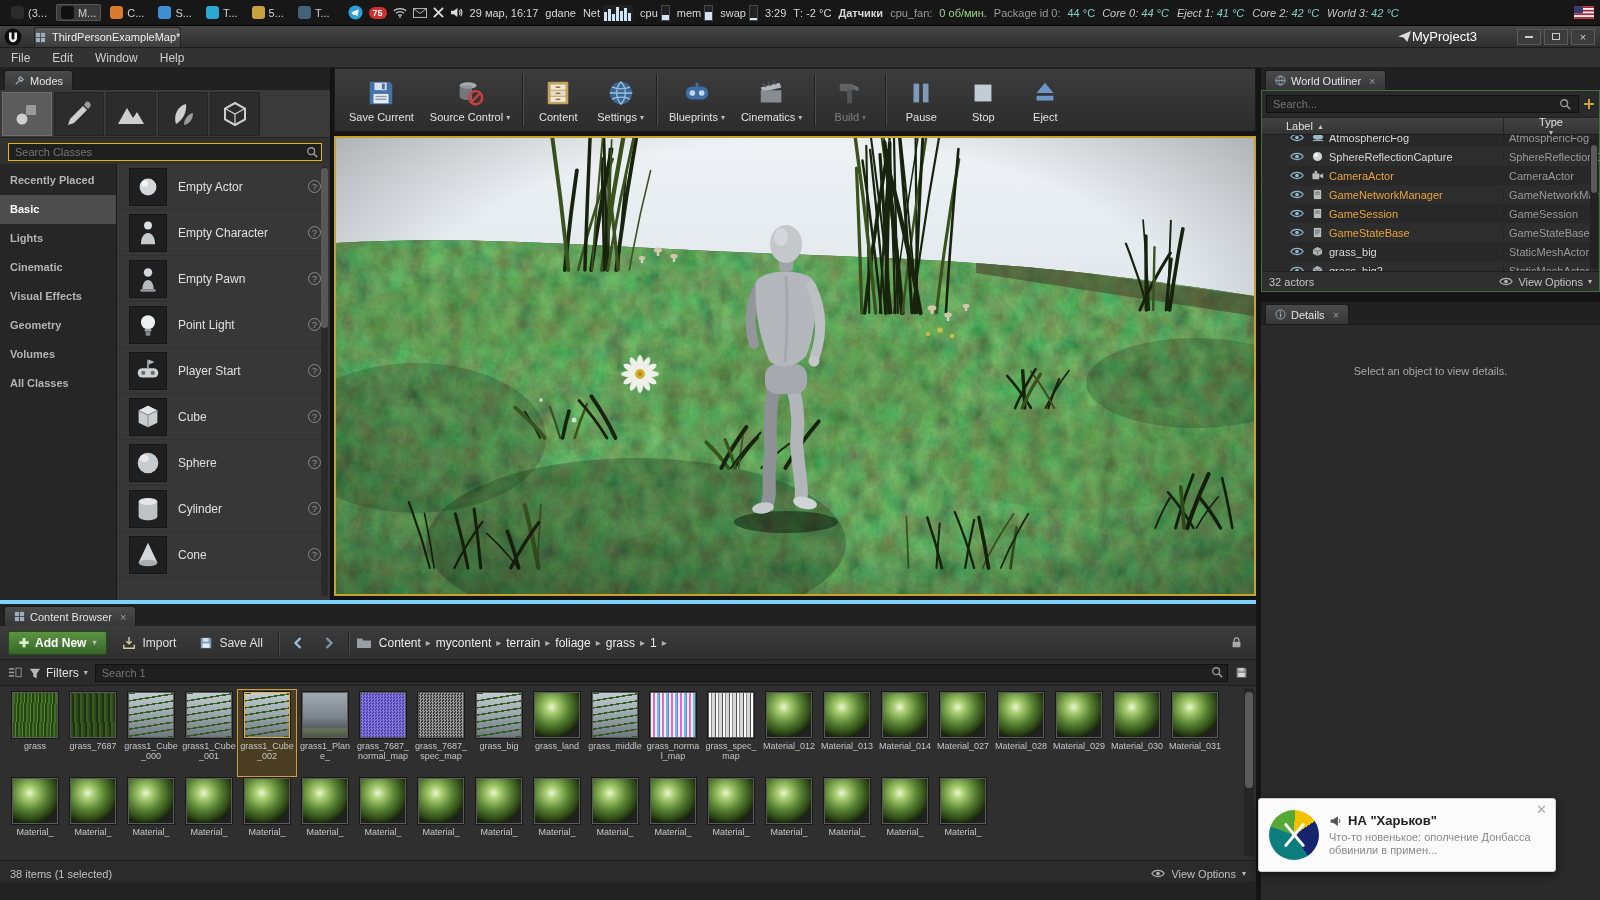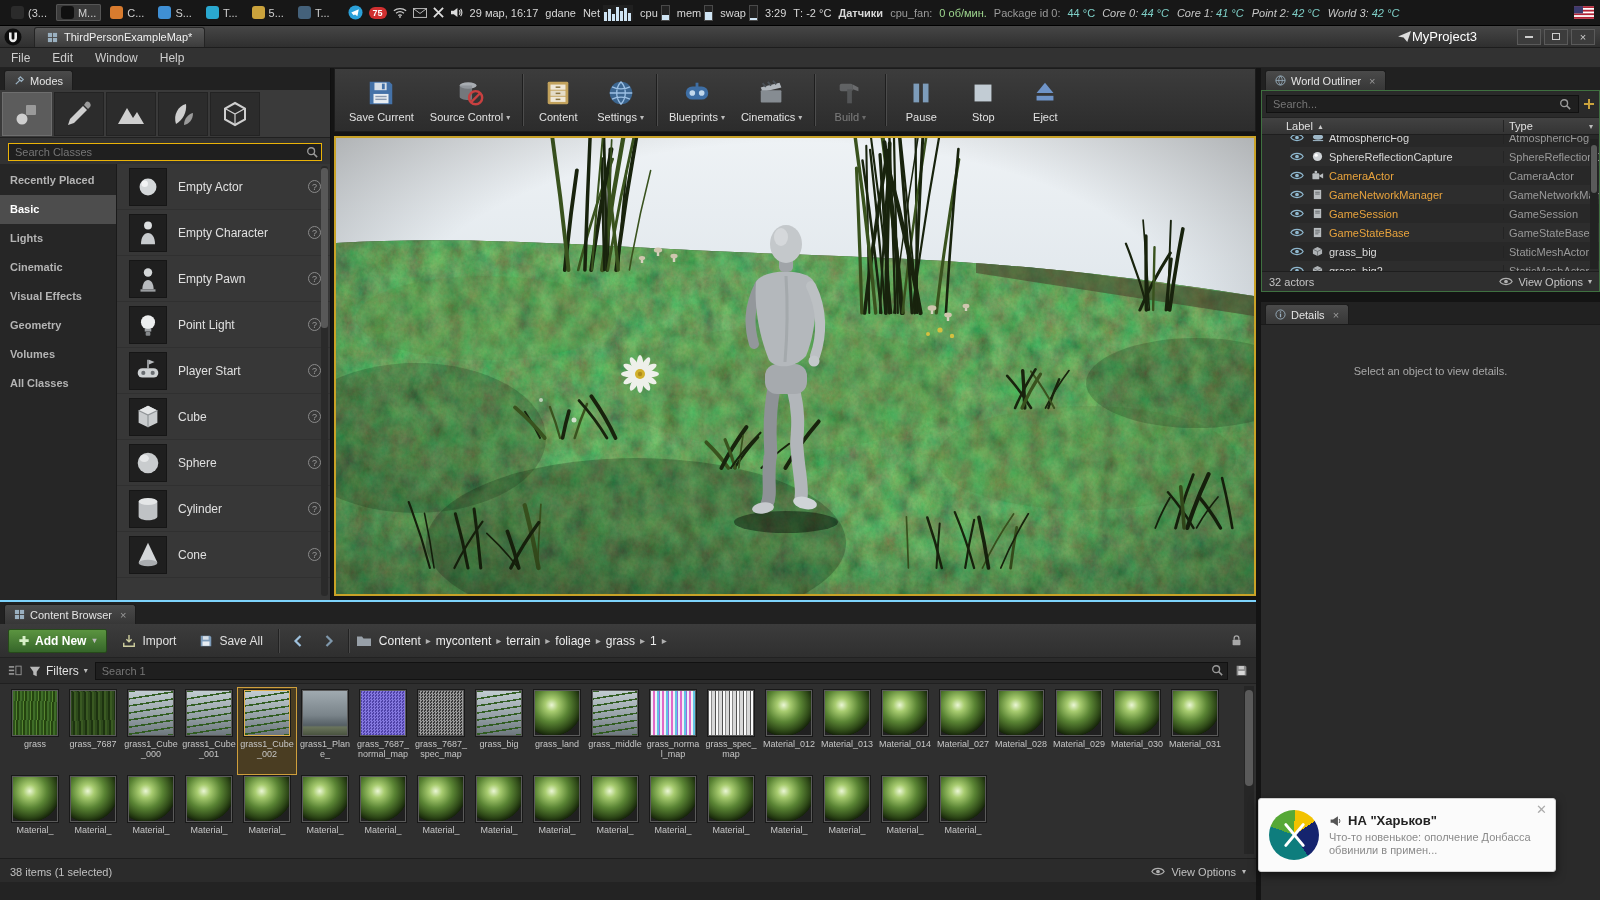--- a/index.html
+++ b/index.html
@@ -23,21 +23,21 @@
   .b{font-weight:bold;}
   .val-green{color:#9fd78f;}
   .val-teal{color:#7fd0c8;}
   .cores{display:flex;gap:8px;font-style:italic;}
   .corelbl{color:#c8c8c8;}
   
   .titlebar{position:absolute;left:0;top:26px;width:1600px;height:22px;background:linear-gradient(#464646,#2f2f2f);
             display:flex;align-items:center;border-bottom:1px solid #1d1d1d;}
   .app-logo{margin-left:4px;}
   .doc-tab{margin-left:12px;height:20px;display:flex;align-items:center;gap:6px;background:linear-gradient(#5a5a5a,#3c3c3c);
-           padding:0 12px;border-radius:3px 3px 0 0;font-size:11px;color:#efefef;border:1px solid #242424;border-bottom:none;}
+           padding:0 0;border-radius:3px 3px 0 0;font-size:11px;color:#efefef;border:1px solid #242424;border-bottom:none;}
   .project-area{margin-left:auto;display:flex;align-items:center;gap:0;}
   .project-name{font-size:13px;color:#fff;}
   .winbtns{display:flex;gap:3px;margin:0 5px 0 40px;}
   .winbtn{width:24px;height:16px;background:#3c3c3c;border:1px solid #5a5a5a;display:flex;align-items:center;justify-content:center;color:#ccc;font-size:11px;line-height:10px;}
   .min-glyph{display:block;width:8px;height:2px;background:#ccc;}
   .max-glyph{display:block;width:8px;height:7px;border:1.5px solid #ccc;}
   
   .menubar{position:absolute;left:0;top:48px;width:1600px;height:20px;background:#323232;display:flex;align-items:center;
            font-size:12px;color:#cfcfcf;border-bottom:1px solid #222;}
   .menu-item{padding:0 11px;height:20px;line-height:20px;}
@@ -79,40 +79,40 @@
   
   .outliner{position:absolute;left:1261px;top:68px;width:339px;height:224px;border-radius:19px;}
   .outliner-body{position:absolute;top:22px;left:0;right:0;bottom:0;background:#2a2a2a;border:1px solid #3f7040;}
   .osearch-row{display:flex;align-items:center;gap:4px;padding:3px 4px;height:26px;position:relative;}
   .osearch-row input{flex:1;height:18px;background:#1f1f1f;border:1px solid #111;color:#bbb;font-size:11px;padding:0 20px 0 6px;}
   .osearch-mag{position:absolute;right:28px;top:7px;}
   .ohead{display:flex;height:18px;background:linear-gradient(#424242,#343434);border-top:1px solid #222;border-bottom:1px solid #1e1e1e;
          font-size:11px;color:#e0e0e0;align-items:center;}
   .ohead .hl{flex:1;padding-left:24px;display:flex;align-items:center;gap:4px;}
   .sortglyph{font-size:7px;color:#ccc;}
-  .ohead .ht{width:96px;display:flex;align-items:center;justify-content:space-between;padding-right:6px;border-left:1px solid #242424;padding-left:5px;}
+  .ohead .ht{width:96px;display:flex;align-items:center;justify-content:space-between;padding-right:6px;border-left:1px solid #242424;padding-left:5px;flex-direction:column;}
   .orows{height:136px;overflow:hidden;position:relative;}
   .orows-inner{margin-top:-7px;}
   .orow{height:19px;display:flex;align-items:center;font-size:11px;background:#282828;margin-left:28px;}
   .orow:nth-child(even){background:#2d2d2d;}
   .eye{width:22px;text-align:center;flex:none;}
   .oicon{width:17px;flex:none;}
   .olabel{flex:1;white-space:nowrap;overflow:hidden;color:#d8d8d8;}
   .olabel.runtime{color:#e8a33d;}
   .otype{width:96px;flex:none;color:#9a9a9a;white-space:nowrap;overflow:hidden;border-left:1px solid #242424;padding-left:5px;}
   .ofoot{height:20px;display:flex;align-items:center;padding:0 7px;font-size:11px;color:#c4c4c4;border-top:1px solid #1e1e1e;background:#2f2f2f;gap:5px;}
   .ofoot .spacer{flex:1;}
   .oscroll{position:absolute;right:1px;top:48px;width:8px;height:130px;background:#222;}
   .oscroll i{position:absolute;left:1px;top:6px;width:6px;height:48px;background:#5a5a5a;display:block;border-radius:3px;}
   
   .details{position:absolute;left:1261px;top:302px;width:339px;height:598px;background:#86efac;}
   .details-body{position:absolute;top:22px;left:0;right:0;bottom:0;background:#2a2a2a;border-top:1px solid #1a1a1a;}
   .details-empty{margin-top:40px;text-align:center;font-size:11px;color:#a8a8a8;}
   
-  .content-browser{position:absolute;left:0;top:600px;width:1256px;height:282px;background:#2f2f2f;border-top:2px solid #7dd3fc;}
+  .content-browser{position:absolute;left:0;top:600px;width:1256px;height:282px;background:#2f2f2f;border-top:4px solid #7dd3fc;}
   .cb-toolbar{height:34px;display:flex;align-items:center;gap:7px;padding:0 8px;background:linear-gradient(#3c3c3c,#2f2f2f);border-bottom:1px solid #222;}
   .addnew{display:flex;align-items:center;gap:6px;background:linear-gradient(#5b9440,#36662a);border:1px solid #264a1a;height:24px;
           padding:0 10px;color:#fff;font-size:12px;font-weight:bold;border-radius:2px;}
   .addnew .plus{font-weight:bold;color:#d8f0c8;}
   .cbbtn{display:flex;align-items:center;gap:6px;height:24px;padding:0 8px;color:#e0e0e0;font-size:12px;}
   .vsep{width:1px;height:24px;background:#222;box-shadow:1px 0 0 #4a4a4a;}
   .navbtn{width:24px;height:20px;display:flex;align-items:center;justify-content:center;}
   .breadcrumb{display:flex;align-items:center;gap:5px;font-size:12px;color:#ececec;}
   .crumb-sep{color:#b0b0b0;font-size:10px;}
   .cb-lock{margin-left:auto;margin-right:6px;}
@@ -264,22 +264,22 @@
     </span>
     <span>3:29</span>
     <span>Т: -2 °C</span>
     <span class="b">Датчики</span>
     <span class="dim">cpu_fan:</span>
     <span class="val-green">0 об/мин.</span>
     <span class="dim">Package id 0:</span>
     <span class="val-teal">44 °C</span>
     <span class="cores">
         <span><span class="corelbl">Core 0: </span><span class="val-teal">44 °C</span></span>
-        <span><span class="corelbl">Core 1: </span><span class="val-teal">41 °C</span></span>
-        <span><span class="corelbl">Point 2: </span><span class="val-teal">42 °C</span></span>
+        <span><span class="corelbl">Eject 1: </span><span class="val-teal">41 °C</span></span>
+        <span><span class="corelbl">Core 2: </span><span class="val-teal">42 °C</span></span>
         <span><span class="corelbl">World 3: </span><span class="val-teal">42 °C</span></span>
       </span>
     <span style="margin-left:auto;">
         <svg viewBox="0 0 19 12" width="20" height="13">
           <rect width="19" height="12" fill="#fff"></rect>
           <g fill="#b22234">
             <rect width="19" height="1.7"></rect>
             <rect y="3.4" width="19" height="1.7"></rect>
             <rect y="6.8" width="19" height="1.7"></rect>
             <rect y="10.2" width="19" height="1.8"></rect>

